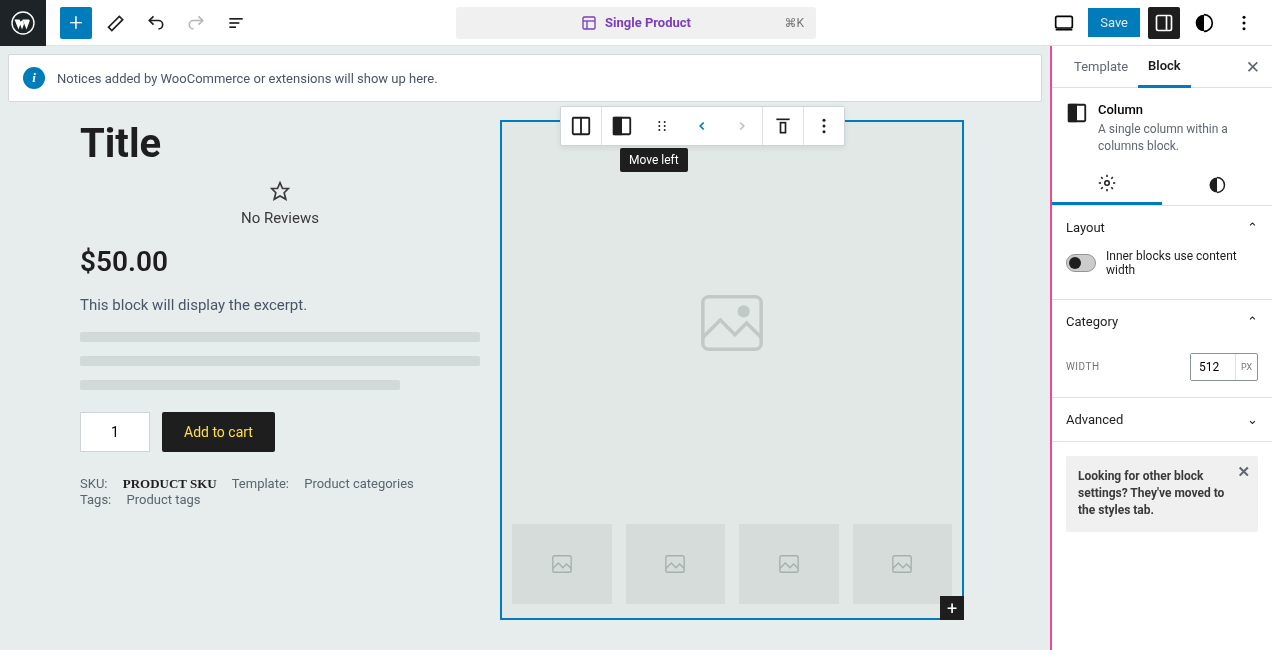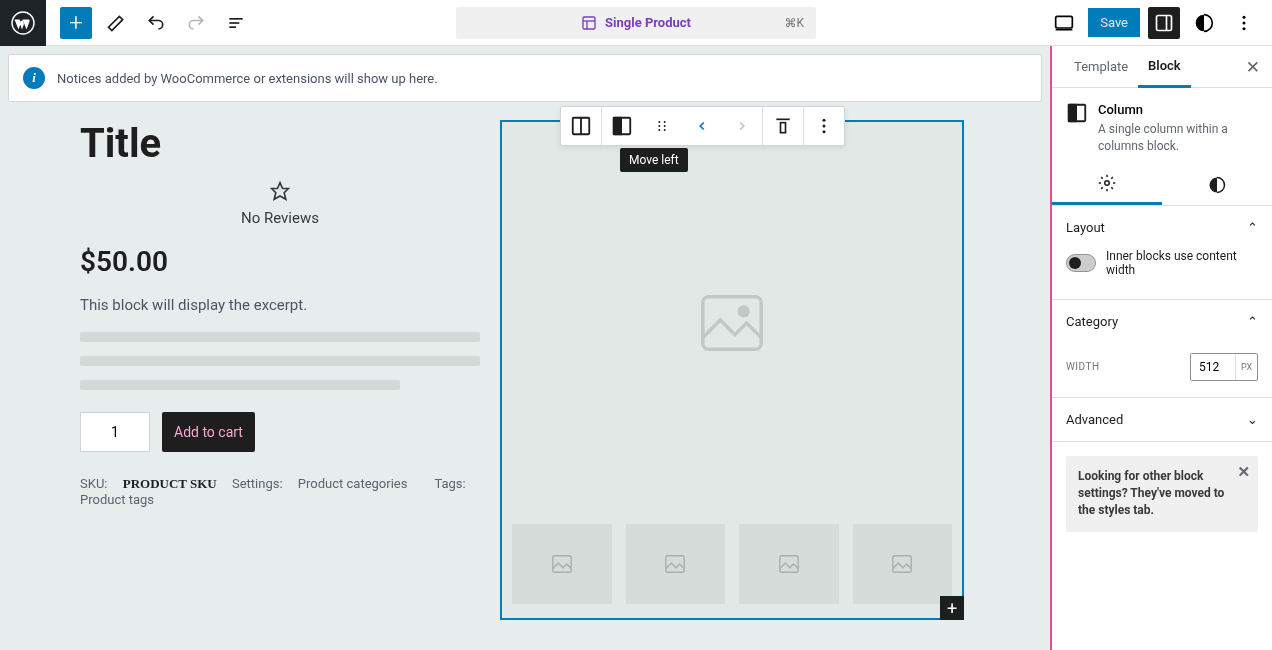--- a/index.html
+++ b/index.html
@@ -38,21 +38,21 @@
 .reviews-row { display: flex; align-items: center; gap: 8px; color: #3a3a3a; font-size: 15px; margin-bottom: 18px; flex-direction: column; }
 .star-ico { width: 20px; height: 20px; }
 .price { font-size: 28px; font-weight: 600; color: #1e1e1e; margin-bottom: 18px; }
 .excerpt { font-size: 15px; color: #4a5568; margin-bottom: 18px; }
 .skel { background: #d2dad8; height: 10px; border-radius: 2px; margin-bottom: 14px; }
 .skel.s1 { width: 100%; }
 .skel.s2 { width: 100%; }
 .skel.s3 { width: 80%; margin-bottom: 22px; }
 .cart-row { display: flex; gap: 12px; margin-bottom: 24px; }
 .qty-input { width: 70px; height: 40px; border: 1px solid #cfd4d8; text-align: center; font-size: 14px; }
-.addcart { background: #1e1e1e; color: #f9a8d4; border: none; padding: 0 12px; font-size: 14px; cursor: pointer; border-radius: 2px; }
+.addcart { background: #1e1e1e; color: #fde047; border: none; padding: 0 22px; font-size: 14px; cursor: pointer; border-radius: 2px; }
 .meta-row { font-size: 13px; color: #5a6570; }
 .meta-row b { font-weight: 700; color: #1e1e1e; font-family: Liberation Serif, serif; }
 .meta-row span { margin-right: 12px; }
 
 
 .product-right { flex: 1; padding-right: 86px; position: relative; }
 .selected-col { border: 2px solid #007cba; background: #e2e8e6; min-height: 500px; position: relative; padding: 10px 10px 14px 10px; display: flex; flex-direction: column; }
 .main-img-ph { flex: 1; display: flex; align-items: center; justify-content: center; }
 .img-placeholder-svg { width: 80px; height: 70px; color: #c1c9c6; }
 .thumbs { display: flex; gap: 14px; margin-top: 10px; }
@@ -250,21 +250,21 @@
           <div class="excerpt">This block will display the excerpt.</div>
           <div class="skel s1"></div>
           <div class="skel s2"></div>
           <div class="skel s3"></div>
           <div class="cart-row">
             <input class="qty-input" value="1" style="">
             <button class="addcart">Add to cart</button>
           </div>
           <div class="meta-row">
             <span><span>SKU:</span> <b>PRODUCT SKU</b></span>
-            <span><span>Settings:</span> <span>Product categories</span></span>
+            <span><span>Template:</span> <span>Product categories</span></span>
             <span><span>Tags:</span> <span>Product tags</span></span>
           </div>
         </div>
 
         <div class="product-right">
           <div class="selected-col">
             <div class="main-img-ph">
               <svg class="img-placeholder-svg" viewBox="0 0 24 24" fill="none" stroke="currentColor" stroke-width="1.2">
                   <rect x="2" y="3" width="20" height="18" rx="2"></rect>
                   <polyline points="2 17 8 11 13 16 17 12 22 17"></polyline>

